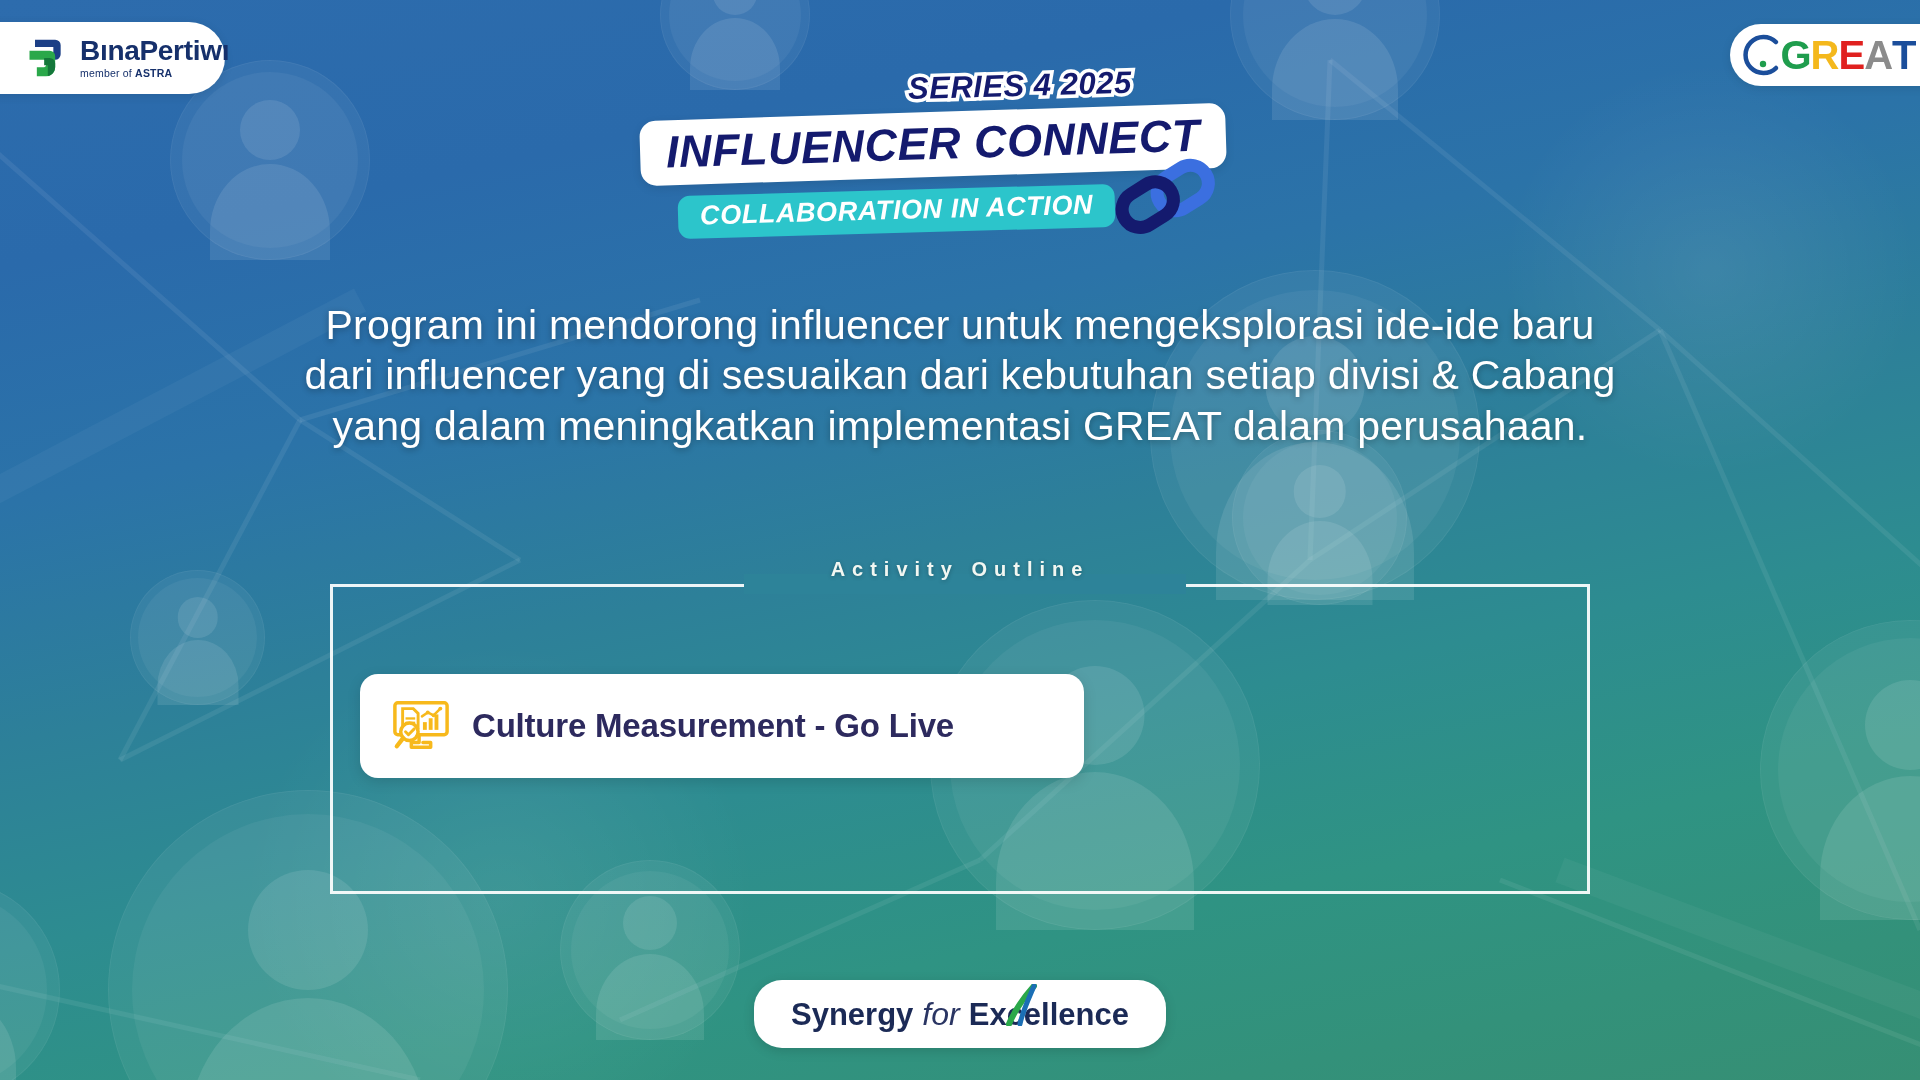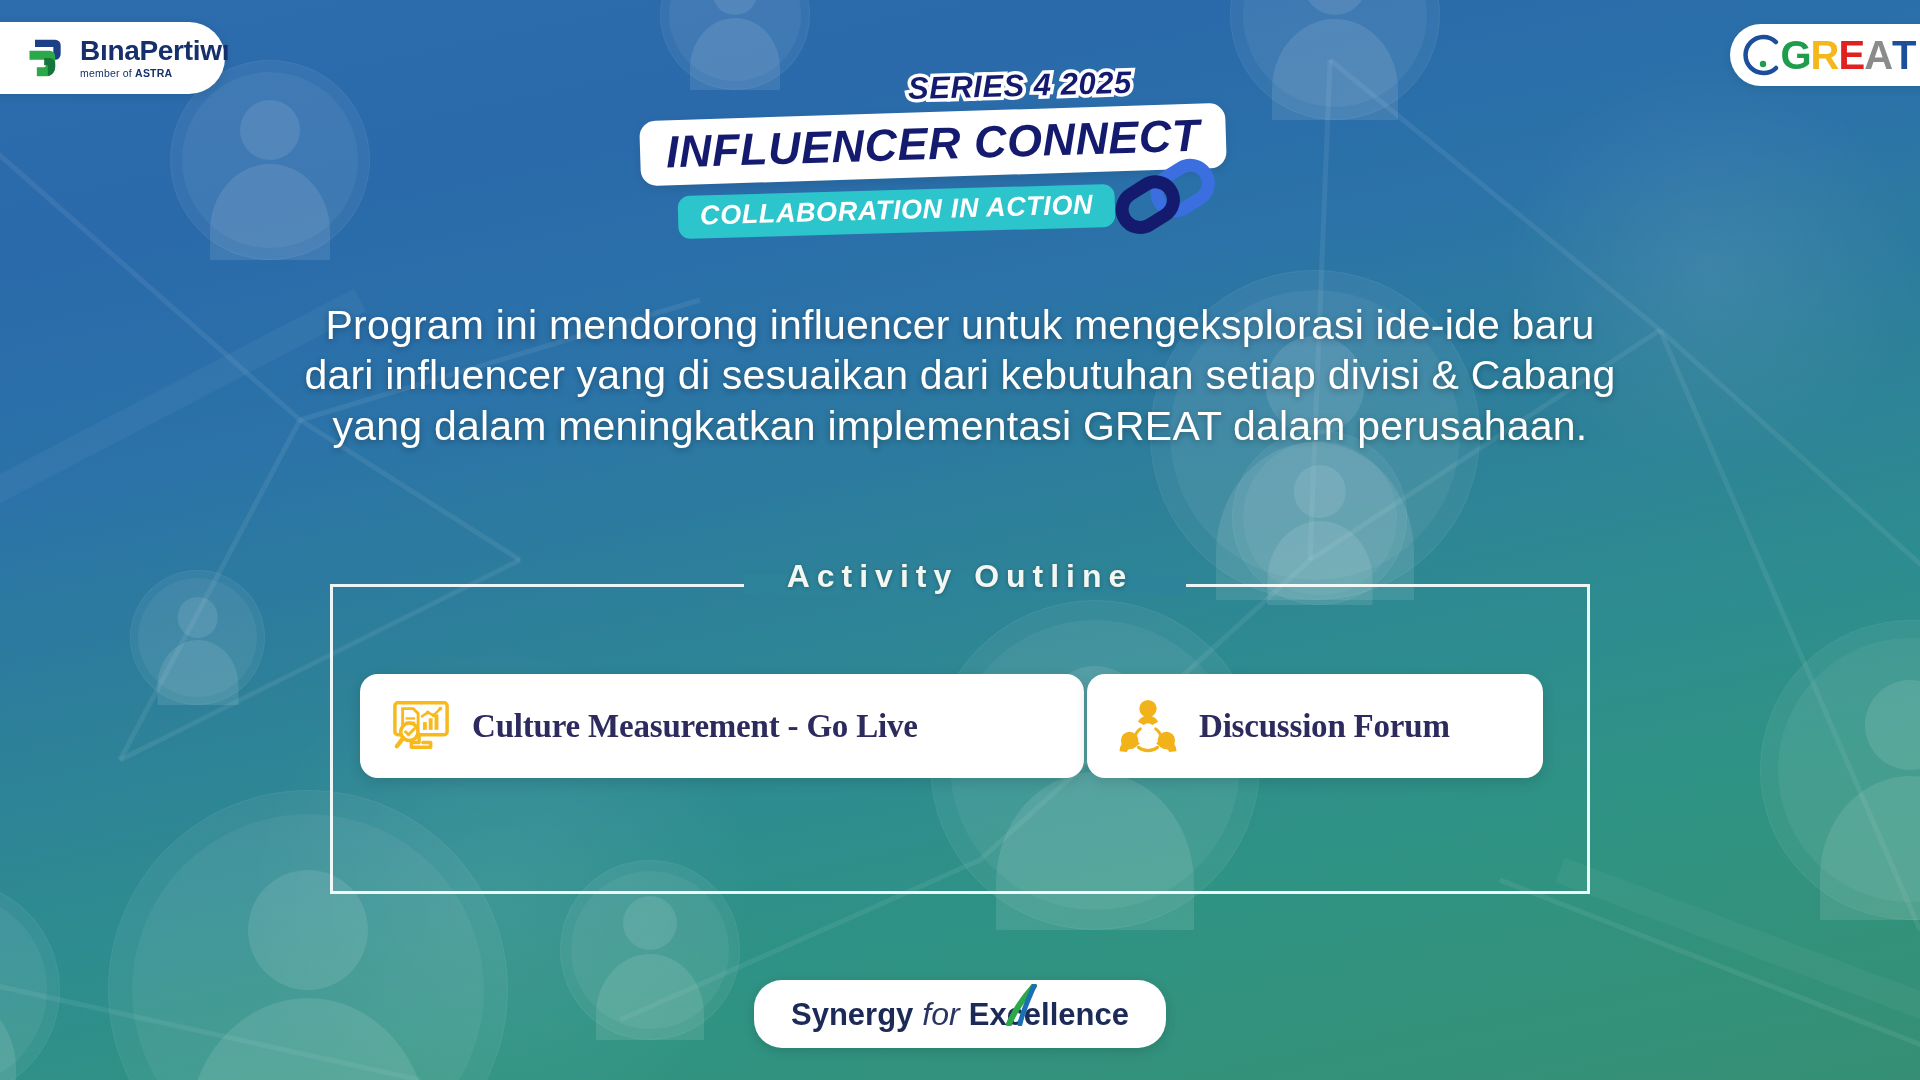--- a/index.html
+++ b/index.html
@@ -129,35 +129,35 @@
     text-align:center; color:#fff;
     font-size:41px; line-height:1.23; font-weight:400;
     letter-spacing:.2px;
     text-shadow:0 2px 6px rgba(0,0,0,.30);
   }
 
   
   .outline-head {
     position:absolute; left:0; right:0; top:558px;
     text-align:center; color:#f2f7f2;
-    font-size:32px; font-weight:800; letter-spacing:7px;
+    font-size:20px; font-weight:800; letter-spacing:7px;
     text-shadow:0 1px 4px rgba(0,0,0,.25);
     z-index:3;
   }
   .outline-box {
     position:absolute; left:330px; top:584px; width:1260px; height:310px;
     border:3px solid rgba(255,255,255,.92);
     z-index:2;
   }
   .outline-box::before {
     content:""; position:absolute; left:300px; top:-3px; width:440px; height:6px;
     background:transparent;
   }
 
-  .cards { position:absolute; left:360px; top:674px; width:1368px; display:flex; gap:3px; z-index:4;font-family:Liberation Serif, serif; }
+  .cards { position:absolute; left:360px; top:674px; width:1368px; display:flex; gap:28px; z-index:4; }
   .card {
     background:#fff; border-radius:18px; height:104px;
     display:flex; align-items:center; gap:20px; padding:0 30px;
     box-shadow:0 4px 14px rgba(0,0,0,.13);
   }
   .card.c1 { width:724px; }
   .card.c2 { width:456px; }
   .card .label {
     font-size:33px; font-weight:800; color:#2d2a5e; letter-spacing:-.2px; white-space:nowrap;
   }
@@ -341,39 +341,20 @@
         </g>
         <g>
           <circle cx="20" cy="36" r="9" fill="#fff" stroke="#f7b91c" stroke-width="3.6"></circle>
           <path d="M16 36 l3 3 l6 -6" fill="none" stroke="#f7b91c" stroke-width="3" stroke-linecap="round" stroke-linejoin="round"></path>
           <path d="M13.5 42.5 L7 51" stroke="#f7b91c" stroke-width="4.5" stroke-linecap="round"></path>
         </g>
       </svg>
       <div class="label">Culture Measurement - Go Live</div>
     </div>
 
-    <div class="card c2">
-      <svg class="ico" viewBox="0 0 64 60">
-        <g fill="#f2b21a">
-          <circle cx="32" cy="12" r="9"></circle>
-          <path d="M20 26 a13 13 0 0 1 24 0 a16 16 0 0 1 -24 0 z" opacity="0"></path>
-          <path d="M21.5 25.5 a12 12 0 0 1 21 0 l-6 3.5 a7 7 0 0 0 -9 0 z"></path>
-          <circle cx="13" cy="45" r="9"></circle>
-          <path d="M2.5 56 a12 12 0 0 1 21 -8 l-5.5 4.5 a7 7 0 0 0 -8 4.5 z"></path>
-          <circle cx="51" cy="45" r="9"></circle>
-          <path d="M61.5 56 a12 12 0 0 0 -21 -8 l5.5 4.5 a7 7 0 0 1 8 4.5 z"></path>
-        </g>
-        <g fill="none" stroke="#f2b21a" stroke-width="3.2" stroke-linecap="round">
-          <path d="M24 33 a16 16 0 0 0 -6 10"></path>
-          <path d="M40 33 a16 16 0 0 1 6 10"></path>
-          <path d="M22 52 a16 16 0 0 0 20 0"></path>
-        </g>
-      </svg>
-      <div class="label">Discussion Forum</div>
-    </div>
 
   </div>
 
   <div class="footer-pill">
     <div class="sfe">
       <span>Synergy</span>
       <span class="for">for</span>
       <span><span>E</span><span class="ex"><svg class="swoosh" viewBox="0 0 34 42">
               <path d="M31 2 C 22 12, 12 26, 6 40" fill="none" stroke="#2aa84a" stroke-width="6" stroke-linecap="round"></path>
               <path d="M31 2 C 26 14, 20 26, 17 40" fill="none" stroke="#1b6fb5" stroke-width="5" stroke-linecap="round"></path>

